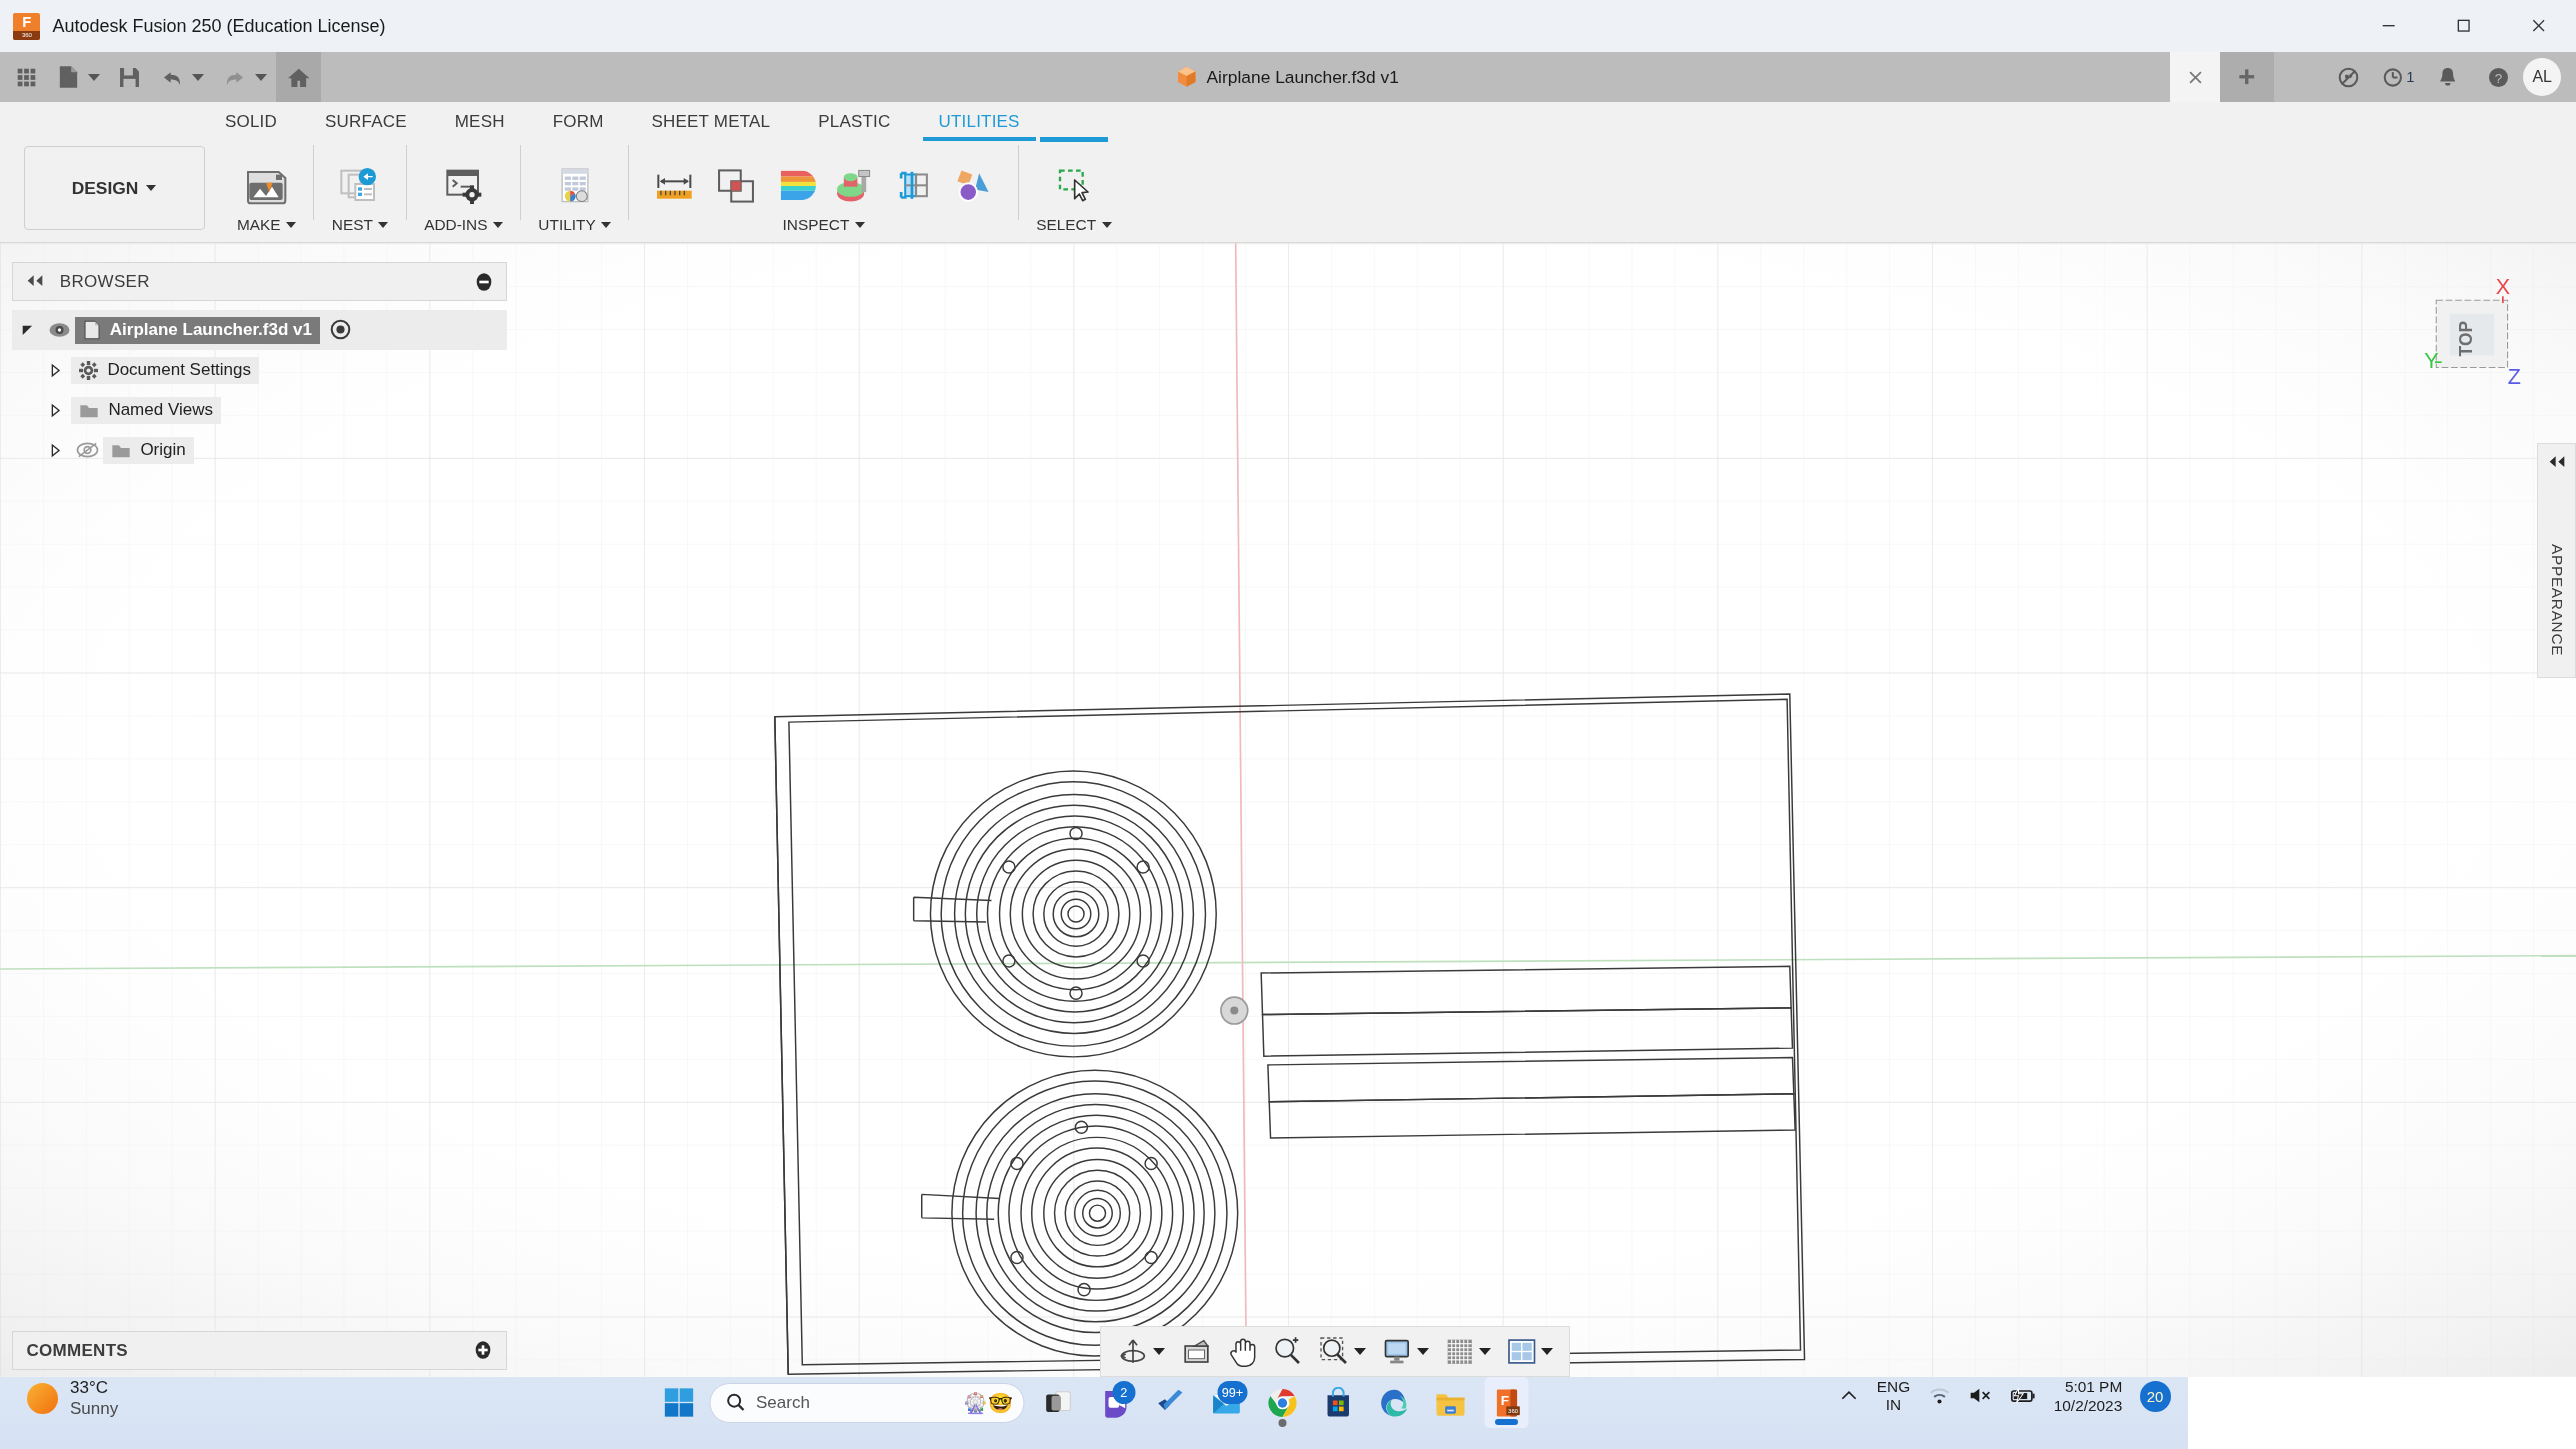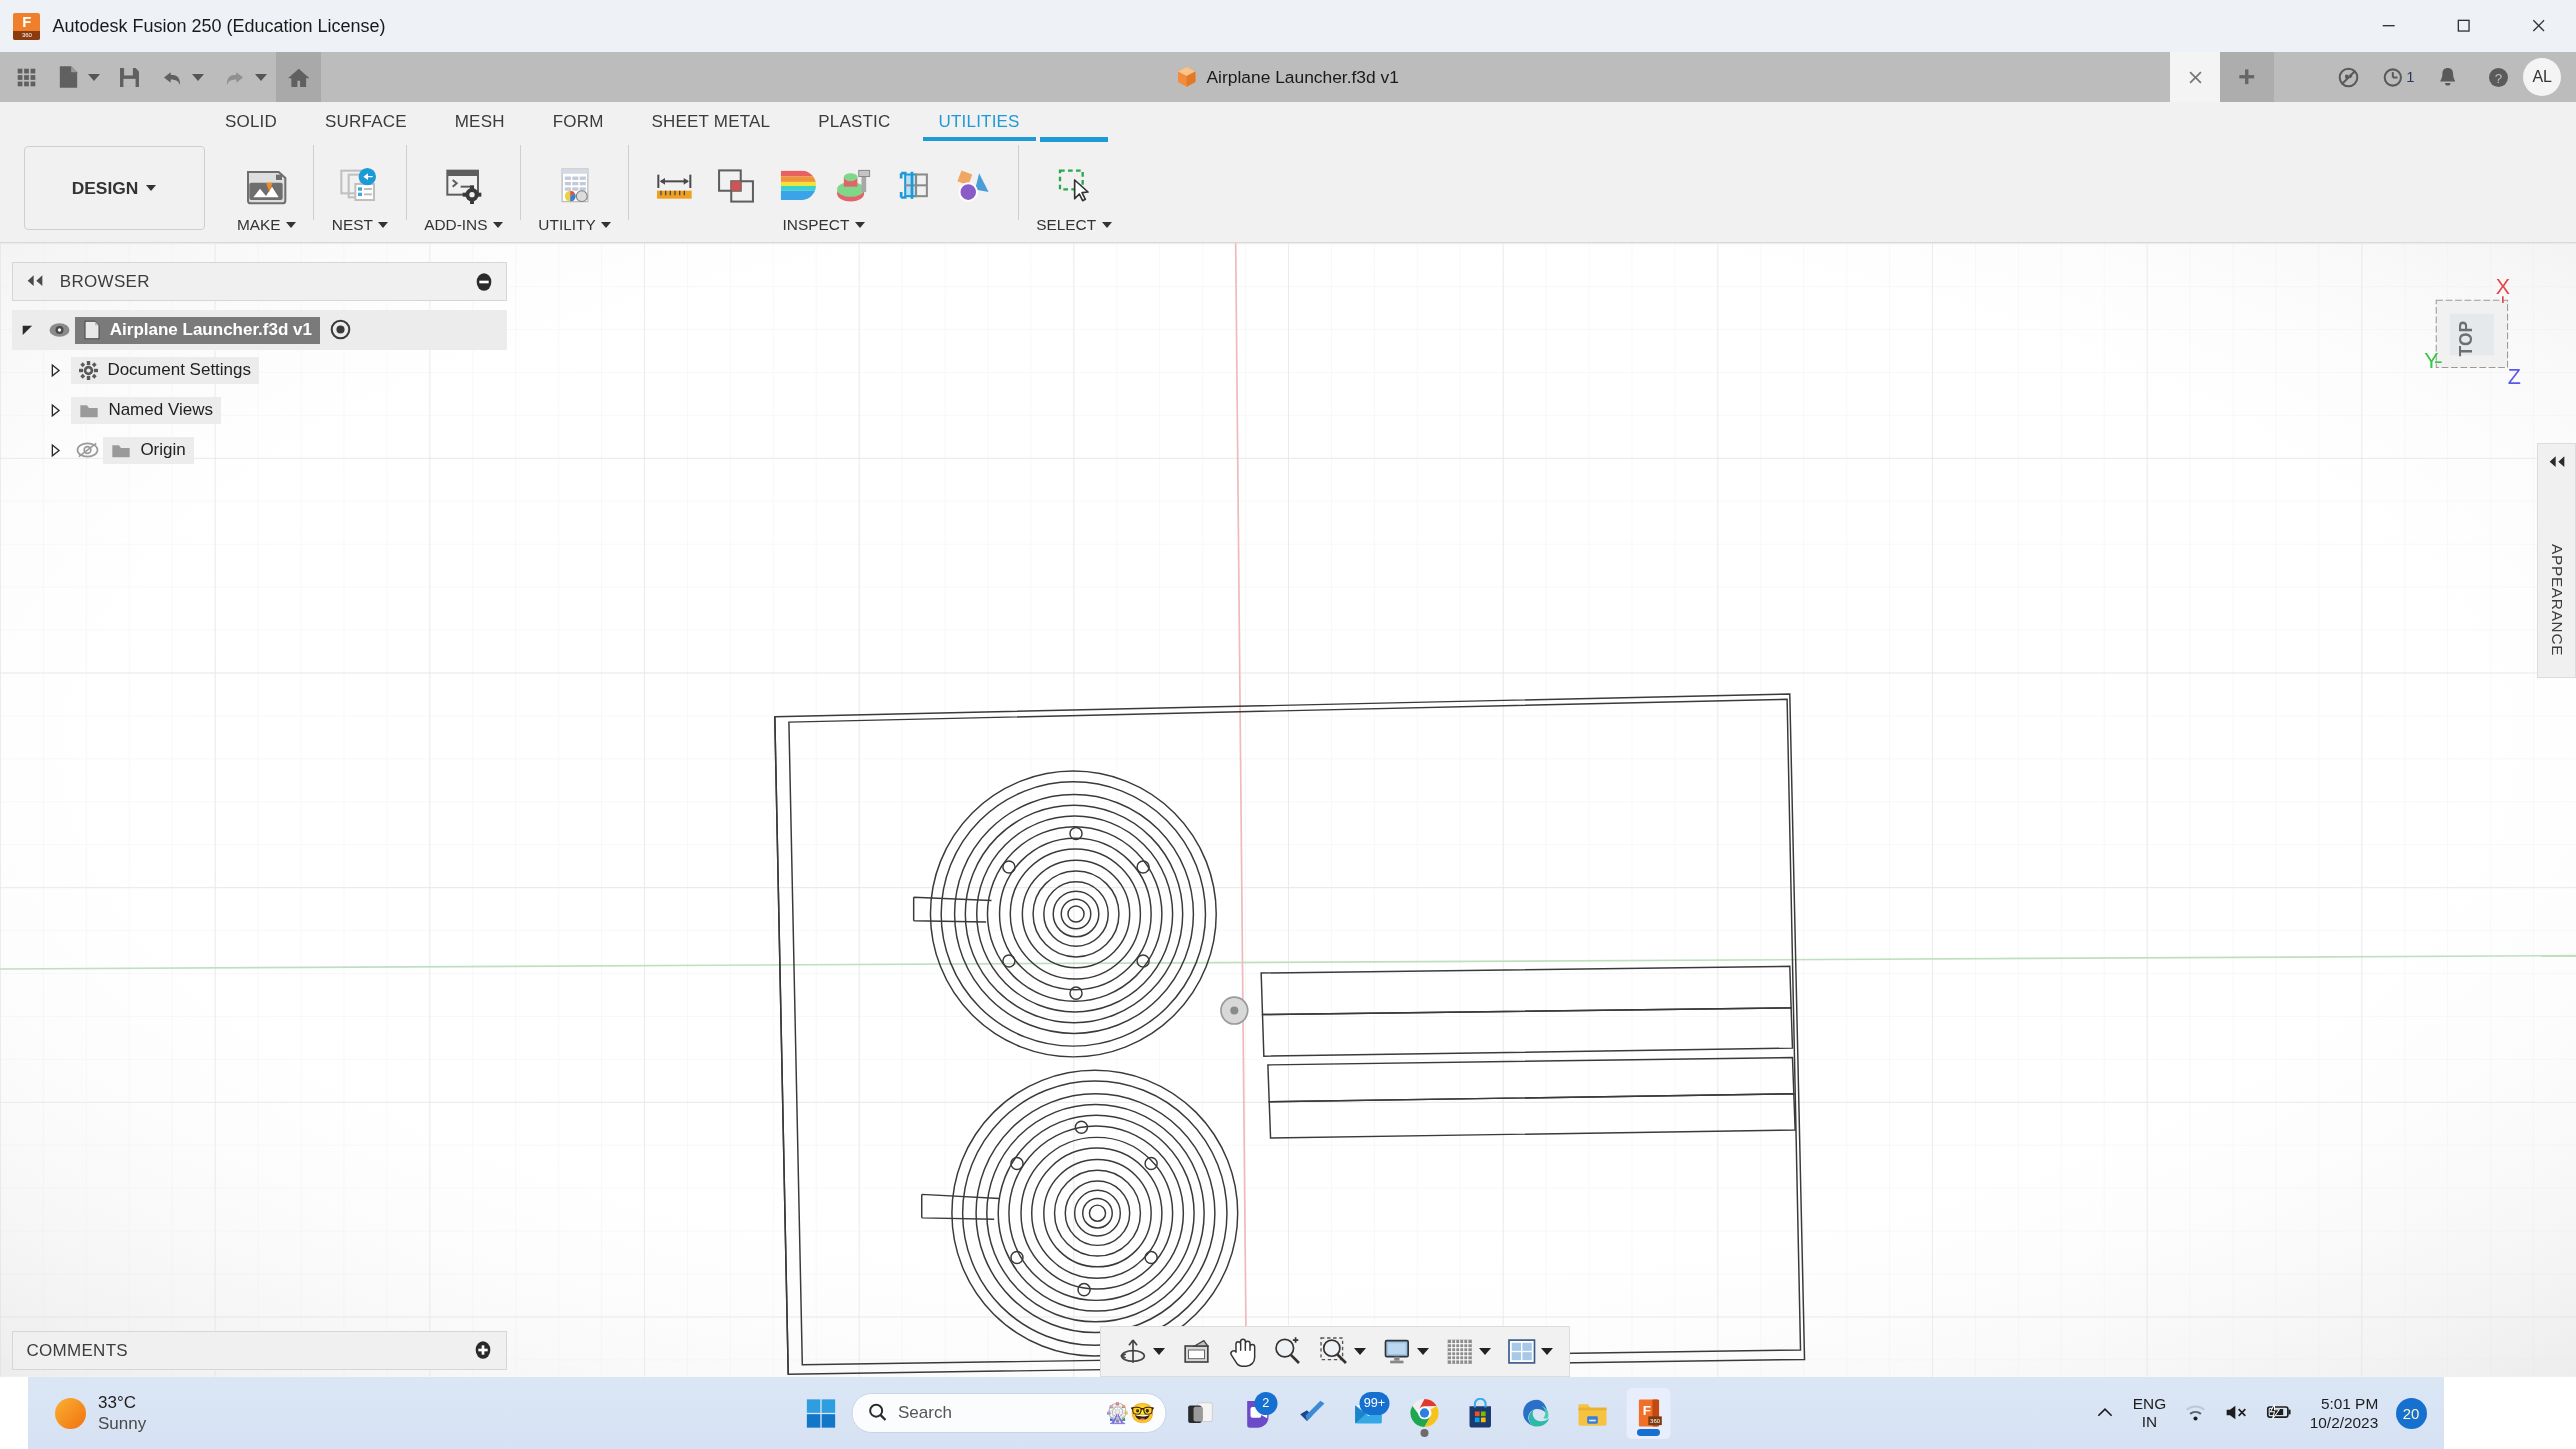--- a/index.html
+++ b/index.html
@@ -185,40 +185,40 @@
   }
   .appearance .txt {
     writing-mode: vertical-rl; font-size: 15.4px; color: #3d3d3d;
     margin-top: 74px; letter-spacing: 0.7px;
   }
 
   
   .comments {
     position: absolute; left: 12px; bottom: 79px; width: 495px; height: 39px;
     background: #f0f0f0; border: 0.7px solid #d6d6d6;
-    display: flex; align-items: center; padding: 0 13.4px; z-index: 20;
+    display: flex; align-items: center; padding: 0 13.4px; z-index: 20; font-weight: bold;
   }
   .comments .t { font-size: 17px; color: #3d3d3d; letter-spacing: 0.3px; }
   .comments .plus { margin-left: auto; }
 
   
   .navbar {
     position: absolute; left: 1100px; bottom: 72px; height: 51px;
     background: #f1f1f1; border: 0.7px solid #dcdcdc;
     display: flex; align-items: center; padding: 0 9.4px; gap: 2.7px; z-index: 20;
   }
   .nav-item { display: flex; align-items: center; gap: 4px; padding: 0 6.7px; }
   .nav-caret { width: 0; height: 0; border-left: 6px solid transparent;
                border-right: 6px solid transparent; border-top: 7.4px solid #222; }
 
   
   .taskbar {
-    position: absolute; left: 0; bottom: 0; width: 2416px; height: 72px;
+    position: absolute; left: 0; bottom: 0; width: 2188px; height: 72px;
     background: linear-gradient(180deg,#dbe6f5 0%, #d6e2f3 100%);
-    display: flex; align-items: center; margin-left: 28px;
+    display: flex; align-items: flex-start;
   }
   .weather { display: flex; align-items: center; gap: 12px; margin-left: 27px; }
   .sun {
     width: 31px; height: 31px; border-radius: 50%;
     background: linear-gradient(135deg,#f9b233,#f2700f);
   }
   .wx-text { line-height: 1.25; }
   .wx-temp { font-size: 17px; color: #1d1d1d; }
   .wx-desc { font-size: 17px; color: #4a4a4a; }
   .tb-center {

